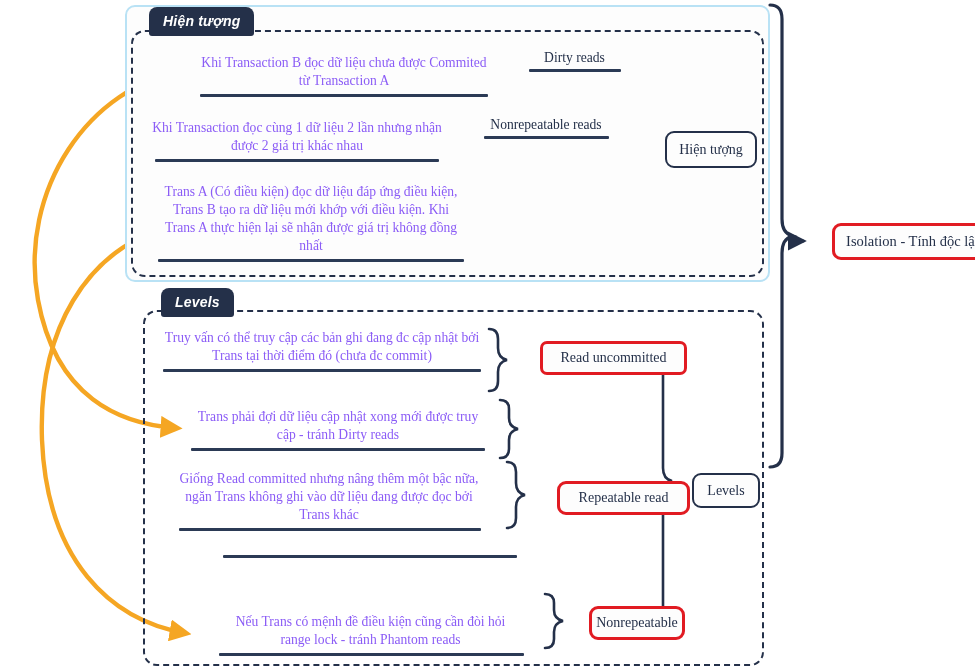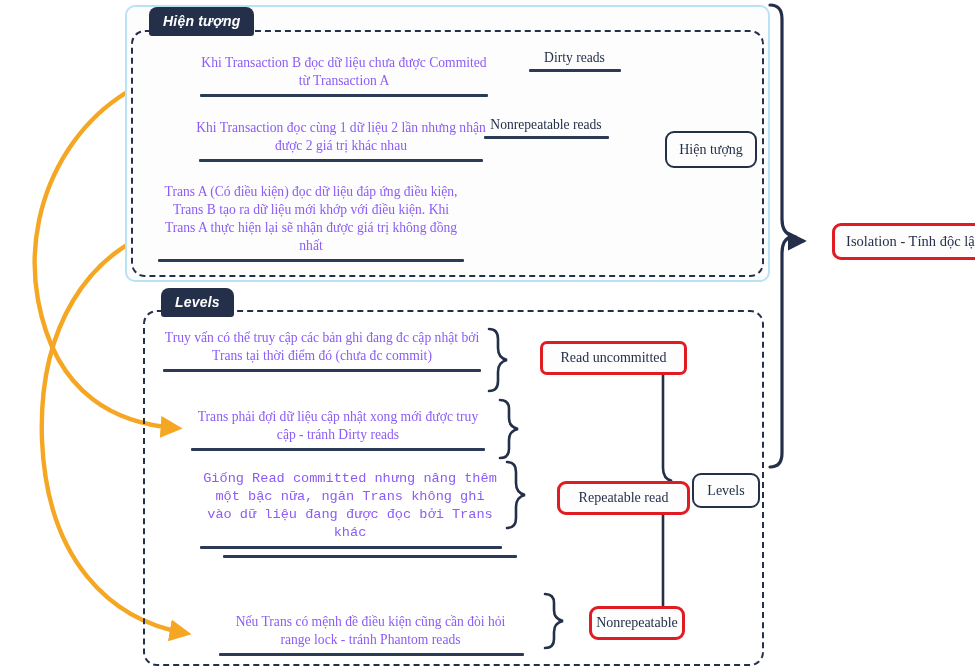--- a/index.html
+++ b/index.html
@@ -178,21 +178,21 @@
 
   <div class="panel" style="left:131px; top:30px; width:633px; height:247px;"></div>
 
   <div class="panel-tab" style="left:149px; top:7px;">Hiện tượng</div>
 
   <div class="desc" style="left:198px; top:54px; width:292px;">
     <span>Khi Transaction B đọc dữ liệu chưa được Commited từ Transaction A</span>
     <div class="rule" style="width:288px;"></div>
   </div>
 
-  <div class="desc" style="left:151px; top:119px; width:292px;margin-left:44px;">
+  <div class="desc" style="left:151px; top:119px; width:292px;">
     <span>Khi Transaction đọc cùng 1 dữ liệu 2 lần nhưng nhận được 2 giá trị khác nhau</span>
     <div class="rule" style="width:284px;"></div>
   </div>
 
   <div class="desc" style="left:158px; top:183px; width:306px;">
     <span>Trans A (Có điều kiện) đọc dữ liệu đáp ứng điều kiện, Trans B tạo ra dữ liệu mới khớp với điều kiện. Khi Trans A thực hiện lại sẽ nhận được giá trị không đồng nhất</span>
     <div class="rule" style="width:306px;"></div>
   </div>
 
   <div class="midlabel" style="left:512px; top:50px; width:125px;">
@@ -215,21 +215,21 @@
   <div class="desc" style="left:161px; top:329px; width:322px;">
     <span>Truy vấn có thể truy cập các bản ghi đang đc cập nhật bởi Trans tại thời điểm đó (chưa đc commit)</span>
     <div class="rule" style="width:318px;"></div>
   </div>
 
   <div class="desc" style="left:190px; top:408px; width:296px;">
     <span>Trans phải đợi dữ liệu cập nhật xong mới được truy cập - tránh Dirty reads</span>
     <div class="rule" style="width:294px;"></div>
   </div>
 
-  <div class="desc" style="left:200px; top:470px; width:300px;font-family:Liberation Mono, monospace;">
+  <div class="desc" style="left:179px; top:470px; width:300px;">
     <span>Giống Read committed nhưng nâng thêm một bậc nữa, ngăn Trans không ghi vào dữ liệu đang được đọc bởi Trans khác</span>
     <div class="rule" style="width:302px;"></div>
   </div>
 
   <div class="desc" style="left:223px; top:551px; width:292px;">
     <div class="rule" style="width:294px;"></div>
   </div>
 
   <div class="desc" style="left:219px; top:613px; width:303px;">
     <span>Nếu Trans có mệnh đề điều kiện cũng cần đòi hỏi range lock - tránh Phantom reads</span>

